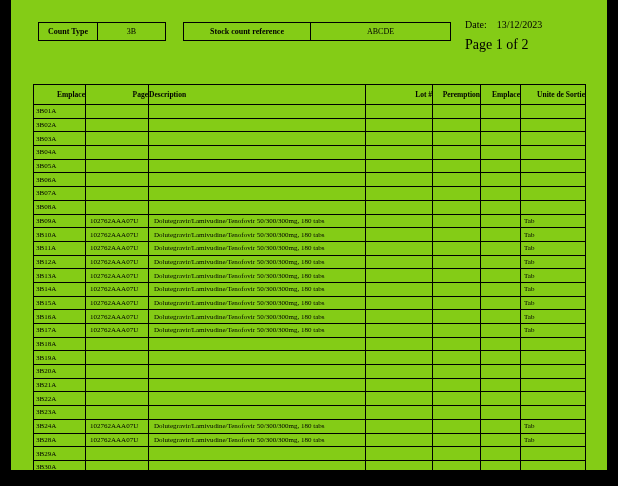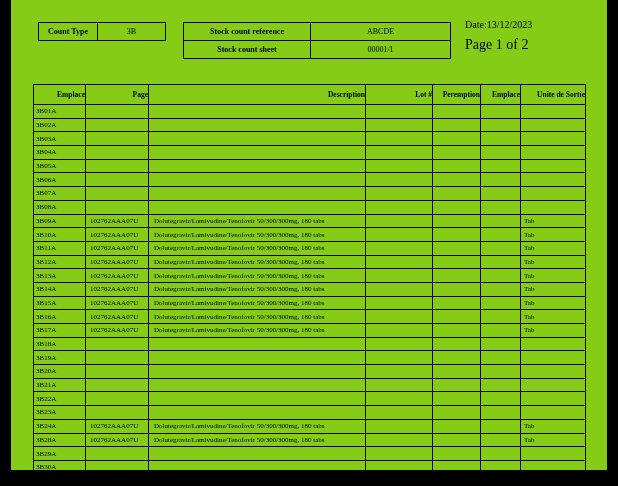--- a/index.html
+++ b/index.html
@@ -42,20 +42,21 @@
   .hbox-left .c2 { width: 68px; }
   .hbox-mid { left: 172px; top: 22px; }
   .hbox-mid .c1 { width: 127px; }
   .hbox-mid .c2 { width: 140px; }
   .date-line {
     position: absolute;
     left: 454px;
     top: 19px;
     font-size: 10px;
     display: flex;
+    gap: 10px;
     white-space: nowrap;
     align-items: flex-end;
   }
   .page-line {
     position: absolute;
     left: 454px;
     top: 37px;
     font-size: 14px;
     white-space: nowrap;
   }
@@ -73,21 +74,21 @@
     overflow: hidden;
     white-space: nowrap;
     vertical-align: middle;
   }
   .main-table th {
     height: 20px;
     font-size: 7.5px;
     font-weight: bold;
     text-align: right;
   }
-  .main-table th.th-left { text-align: right; padding-left: 9px; }
+  .main-table th.th-left { text-align: left; }
   .main-table td {
     height: 13.7px;
     font-size: 7px;
     text-align: left;
   }
   .main-table td.col-emplace { padding-left: 2px; }
   .main-table td.col-code { padding-left: 4px; }
   .main-table td.col-description { padding-left: 5px; }
   .main-table td.col-unite { padding-left: 3px; }
 </style>
@@ -103,24 +104,20 @@
         <td class="c2">3B</td>
       </tr>
     </tbody>
   </table>
 
   <table class="hbox hbox-mid">
     <tbody>
       <tr>
         <td class="hlabel c1">Stock count reference</td>
         <td class="c2">ABCDE</td>
-      </tr>
-      <tr>
-        <td class="hlabel c1">Stock count sheet</td>
-        <td class="c2">00001/1</td>
       </tr>
     </tbody>
   </table>
 
   <div class="date-line">
     <span>Date:</span>
     <span>13/12/2023</span>
   </div>
   <div class="page-line">Page 1 of 2</div>
 

